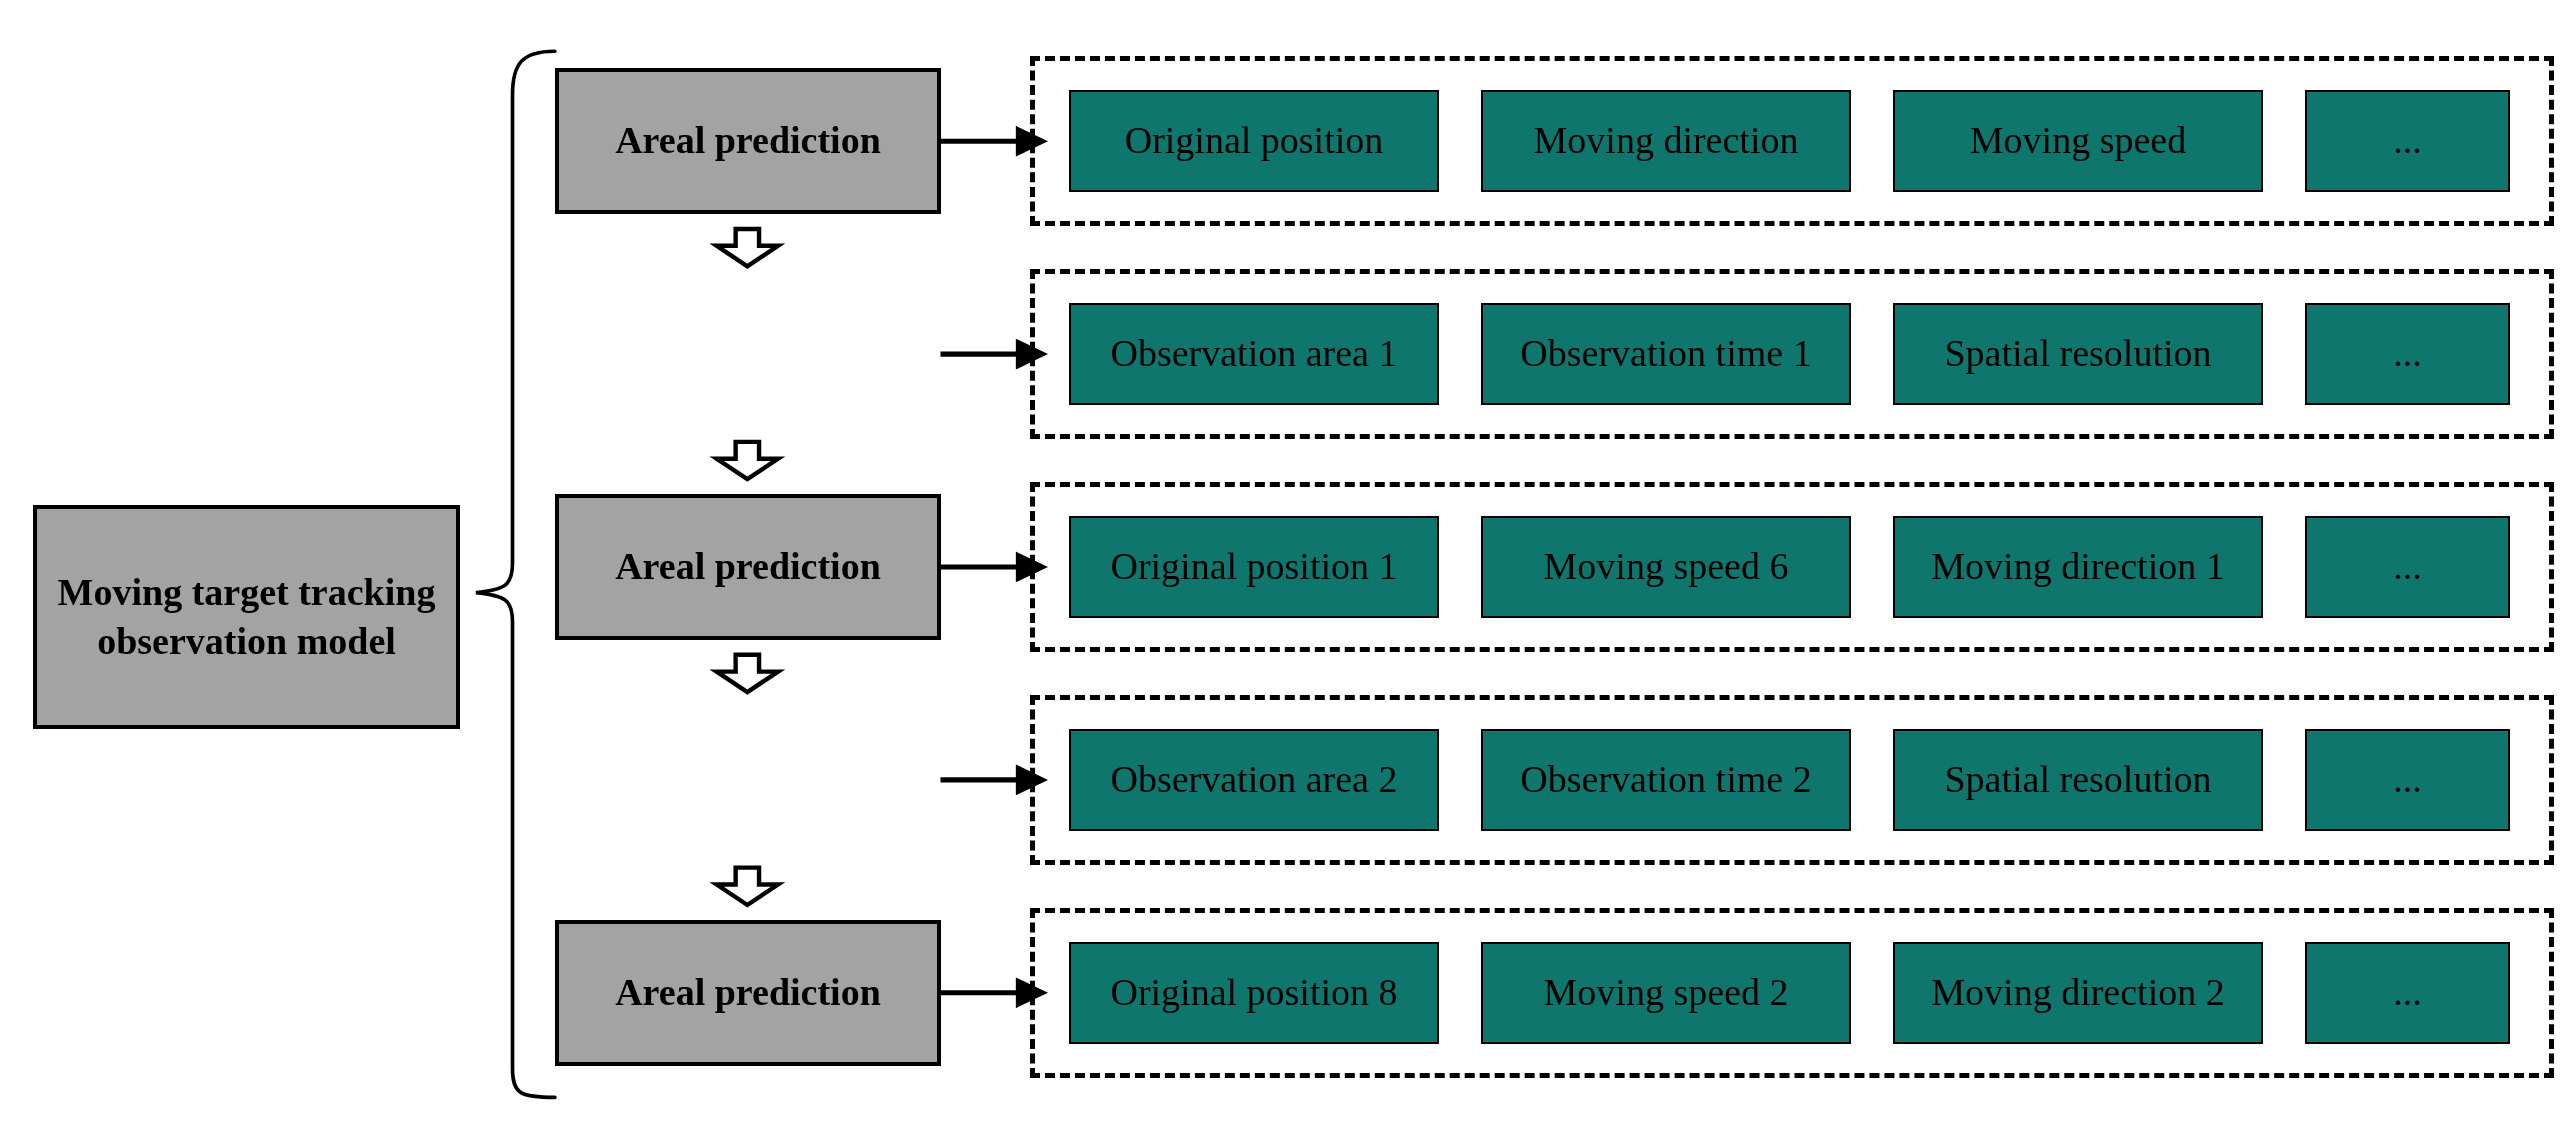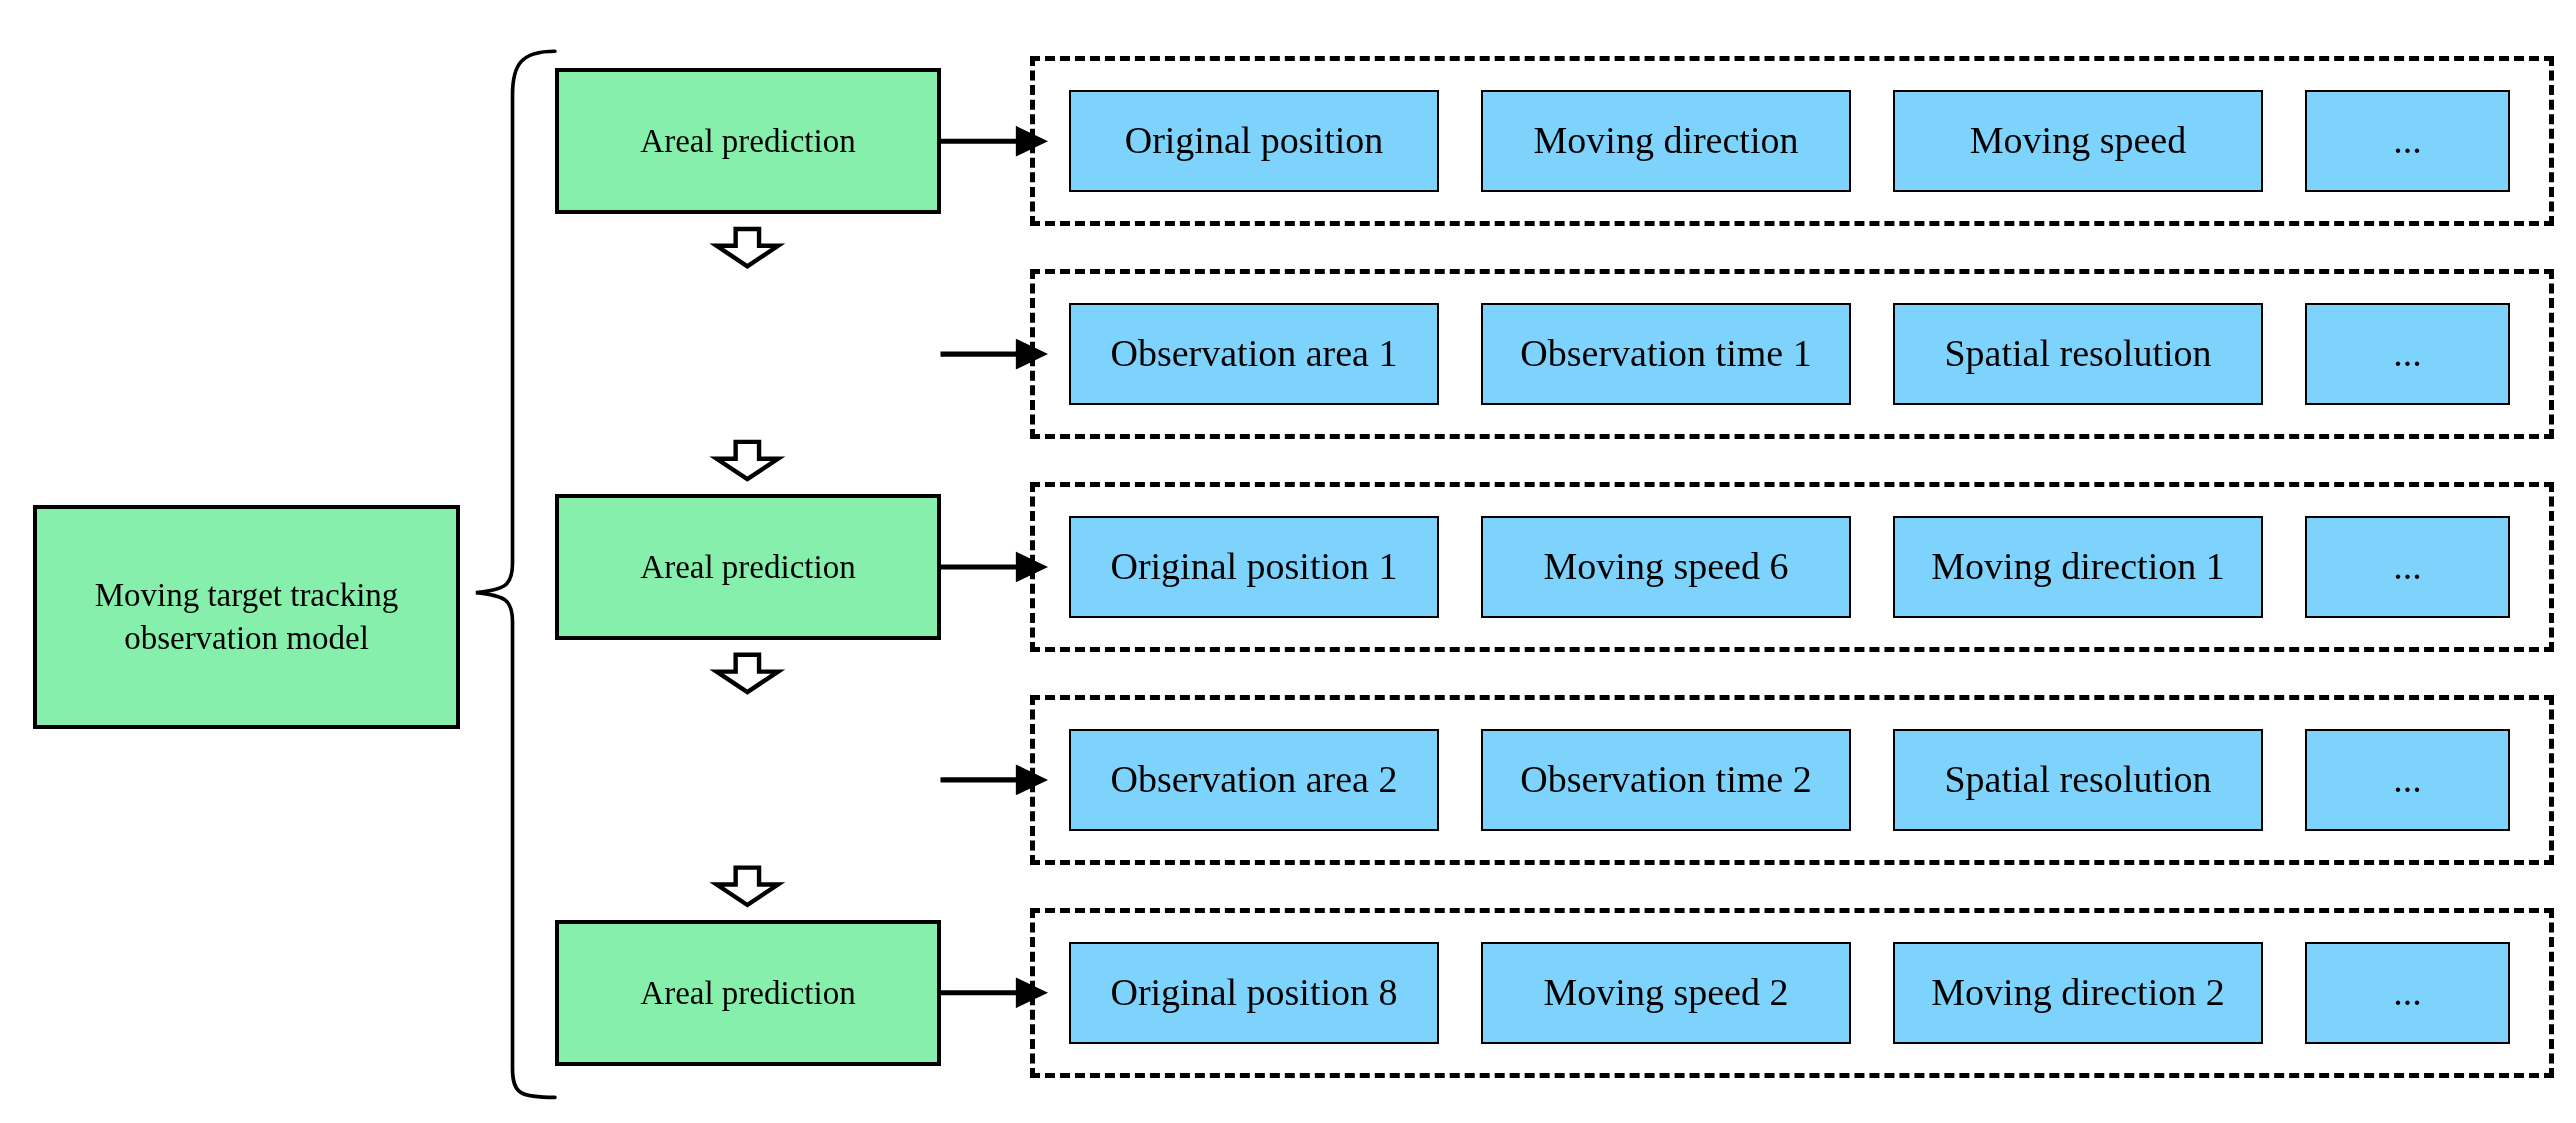--- a/index.html
+++ b/index.html
@@ -7,25 +7,25 @@
     position:relative;
     width:2576px;height:1123px;
     background:#ffffff;
     font-family:"Liberation Serif","DejaVu Serif",serif;
     color:#000;
     overflow:hidden;
   }
   .box{
     position:absolute;
     box-sizing:border-box;
-    background:#86efac;
+    background:#a3a3a3;
     border:4.4px solid #000;
     display:flex;align-items:center;justify-content:center;
     text-align:center;
-    font-size:33px;line-height:1.3;
+    font-size:38px;line-height:1.3;font-weight:bold;
   }
   .root-label{
     left:33px;top:505px;width:427px;height:224px;
     padding:0 5.9px;
   }
   .node{
     left:555px;width:386px;height:146px;
     padding:0 5.9px;
   }
   .group{
@@ -33,21 +33,21 @@
     box-sizing:border-box;
     left:1030px;width:1524px;height:170px;
     border:5.1px dashed #000;
     display:flex;align-items:center;
     padding-left:34px;gap:42px;
   }
   .item{
     box-sizing:border-box;
     width:370px;height:102px;
     border:2.9px solid #000;
-    background:#7dd3fc;
+    background:#0f766e;
     display:flex;align-items:center;justify-content:center;
     text-align:center;
     font-size:38px;line-height:1.2;
     flex:0 0 auto;
   }
   .item.last{width:205px;}
   svg.overlay{
     position:absolute;left:0;top:0;width:2576px;height:1123px;
     pointer-events:none;
   }

